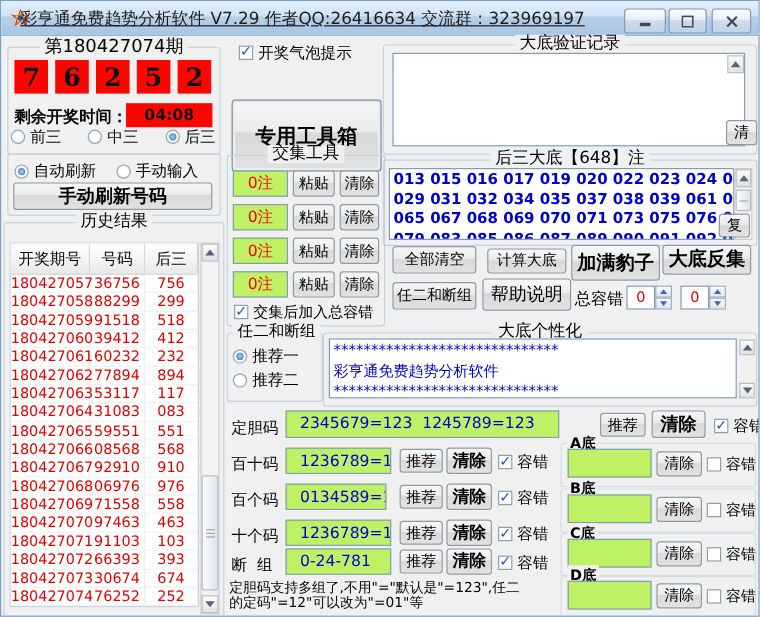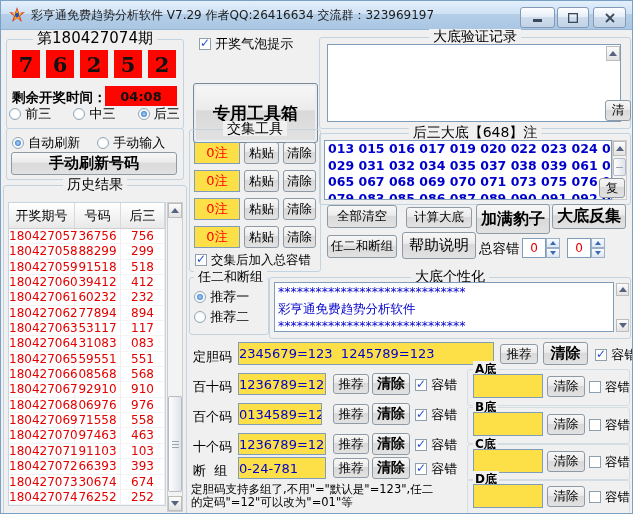--- a/index.html
+++ b/index.html
@@ -2,35 +2,35 @@
 <html><head>
 <meta charset="utf-8">
 <style>
   html,body{margin:0;padding:0;}
   body{font-family:"DejaVu Sans","Liberation Sans",sans-serif;}
   #app{position:relative;width:631px;height:512px;border:1px solid #7aa1c4;background:#f0f0f0;overflow:hidden;}
   .abs{position:absolute;}
   
   #titlebar{position:absolute;left:0;top:0;width:100%;height:28px;
     background:linear-gradient(#e3effc,#cfe2f5 45%,#b6cfe9 46%,#a9c6e2);border-bottom:1px solid #96b4d4;}
-  #titlebar .ttl{position:absolute;left:30px;top:6px;font-size:12px;color:#1c1c1c;white-space:nowrap;}
+  #titlebar .ttl{position:absolute;left:16px;top:6px;font-size:14px;color:#1c1c1c;white-space:nowrap;text-decoration:underline;}
   .winbtn{position:absolute;top:6px;height:19px;border:1px solid #8399b5;border-radius:3px;
     background:linear-gradient(#fdfeff,#e7eef7 45%,#cfdded 46%,#c2d3e7);display:flex;align-items:center;justify-content:center;}
   
   .gb{position:absolute;border:1px solid #c3d3df;border-radius:3px;}
   .gb>.gt{position:absolute;top:-9px;background:#f0f0f0;padding:0 4px;font-size:13px;color:#000;white-space:nowrap;line-height:15px;}
   .gt.cen{left:50%;transform:translateX(-50%);}
   
   .btn{position:absolute;border:1px solid #8e9aa5;border-radius:3px;color:#000;
     background:linear-gradient(#f7f7f7,#ebebeb 45%,#d9d9d9 46%,#e2e2e2);
     display:flex;align-items:center;justify-content:center;font-size:12.5px;box-sizing:border-box;}
   .btn.big{font-size:17px;font-weight:bold;border-color:#7d8a96;margin-top:24px;}
   .btn.bold{font-weight:bold;}
-  .inp{position:absolute;background:#fde047;border:1px solid #7f9db9;box-sizing:border-box;
-    display:flex;align-items:center;font-size:13px;color:#0000cc;padding:0 0;white-space:pre;overflow:hidden;}
+  .inp{position:absolute;background:#bef264;border:1px solid #7f9db9;box-sizing:border-box;
+    display:flex;align-items:center;font-size:13px;color:#0000cc;padding:0 11px;white-space:pre;overflow:hidden;}
   .rad{display:inline-block;width:12px;height:12px;border:1px solid #94a7b5;border-radius:50%;
     background:radial-gradient(#ffffff 40%,#e6eef4);vertical-align:-2px;box-sizing:border-box;}
   .rad.sel{position:relative;}
   .rad.sel::after{content:'';position:absolute;left:2px;top:2px;width:6px;height:6px;border-radius:50%;
     background:radial-gradient(#8fc3f5 20%,#1f5fb5);}
   .chk{display:inline-block;width:12px;height:12px;border:1px solid #8ea0ae;background:#fff;
     vertical-align:-2px;position:relative;box-sizing:border-box;}
   .chk.on::after{content:'✓';position:absolute;left:0px;top:-3px;font-size:12px;font-weight:bold;color:#2050c8;}
   .lbl{position:absolute;font-size:13px;color:#000;white-space:nowrap;}
   .radrow{position:absolute;font-size:13px;white-space:nowrap;}
@@ -330,21 +330,21 @@
     </div>
     <div class="sbtn" style="left:346px;top:5px;width:13px;height:13px;">
         <span class="tri-up"></span>
       </div>
     <div class="sbtn" style="left:346px;top:41px;width:13px;height:13px;">
         <span class="tri-dn"></span>
       </div>
   </div>
 
   <span class="lbl" style="left:192px;top:347px;">定胆码</span>
-  <div class="inp" style="left:237px;top:341px;width:256px;height:23px;">2345679=123  1245789=123</div>
+  <div class="inp" style="left:237px;top:341px;width:228px;height:23px;">2345679=123  1245789=123</div>
   <div class="btn" style="left:499px;top:343px;width:38px;height:20px;">推荐</div>
   <div class="btn bold" style="left:542px;top:341px;width:45px;height:23px;font-size:15px;">清除</div>
   <span class="radrow" style="left:594px;top:345px;"><span class="chk on"></span> <span>容错</span></span>
 
   <span class="lbl" style="left:192px;top:377px;">百十码</span>
   <div class="inp" style="left:237px;top:372px;width:88px;height:22px;">1236789=12</div>
   <div class="btn" style="left:332px;top:373px;width:36px;height:20px;">推荐</div>
   <div class="btn bold" style="left:371px;top:372px;width:38px;height:22px;font-size:14px;">清除</div>
   <span class="radrow" style="left:414px;top:375px;"><span class="chk on"></span> <span>容错</span></span>
 

